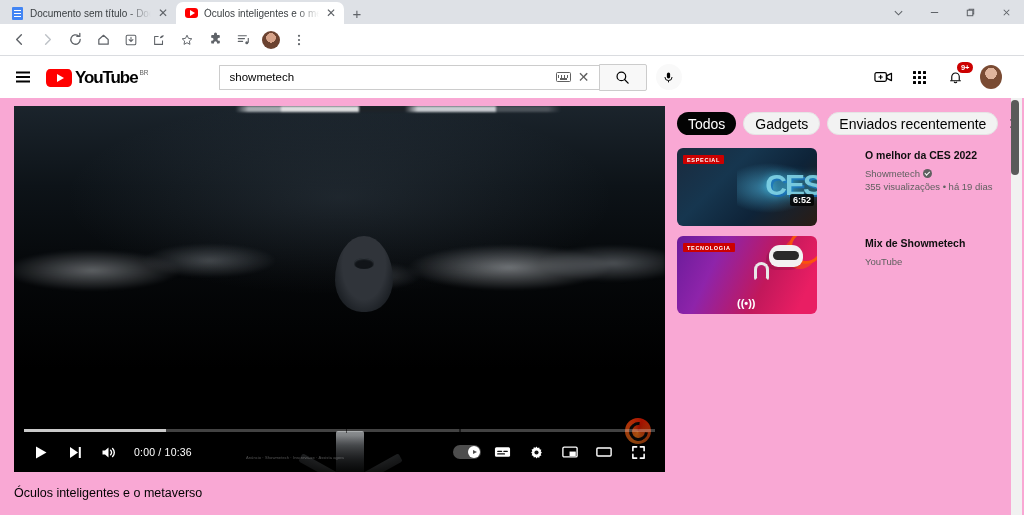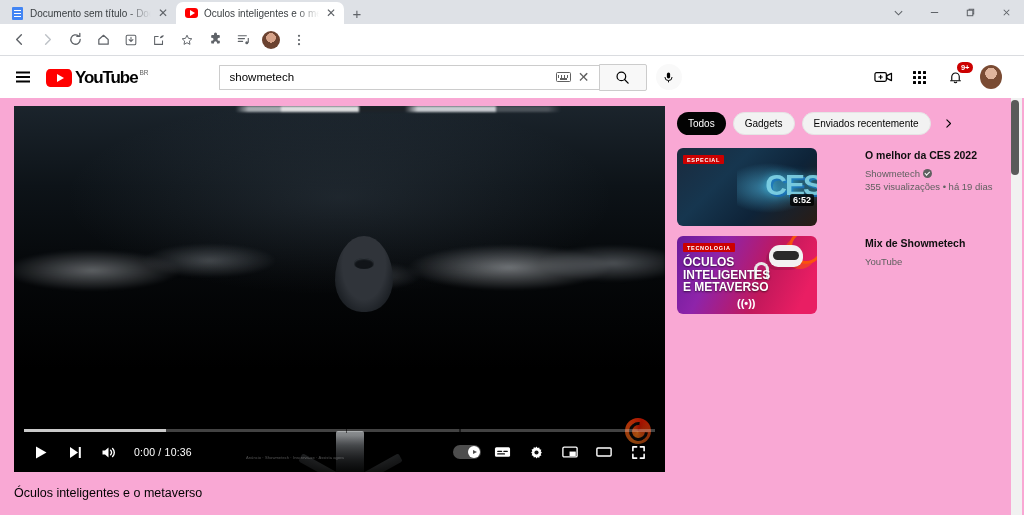--- a/index.html
+++ b/index.html
@@ -173,21 +173,21 @@
   .autoplay .knob::after { content:''; border-left:4px solid #4d4d4d; border-top:2.5px solid transparent;
     border-bottom:2.5px solid transparent; margin-left:1.5px;}
   .adtext { position:absolute; left: 232px; bottom: 12px; font-size: 4px; color: rgba(255,255,255,.3);
     letter-spacing: .1px; white-space: nowrap; }
 
   .video-title { font-size: 12.5px; color:#030303; font-weight:400; margin-top: 14px; }
 
   
   .side { width: 342px; flex: 0 0 342px; padding-top: 6px; }
   .chips { display:flex; align-items:center; gap: 7px; margin-bottom: 13px;}
-  .chip { height: 23px; padding: 0 11px; border-radius: 12px; font-size: 10px;
+  .chip { height: 23px; padding: 0 11px; border-radius: 12px; font-size: 14px;
     display:flex; align-items:center; white-space:nowrap; }
   .chip.active { background:#030303; color:#fff; }
   .chip.idle { background:#f2f2f2; color:#030303; border:1px solid #e5e5e5;}
   .chip-next { width:22px; height:22px; display:flex; align-items:center; justify-content:center; color:#030303;}
 
   .vitem { display:flex; gap: 9px; margin-bottom: 10px; }
   .thumb { width: 140px; height: 78px; flex: 0 0 140px; border-radius: 6px; position:relative; overflow:hidden;}
   .thumb .dur { position:absolute; right:3px; bottom:20px; background: rgba(0,0,0,.8); color:#fff;
     font-size: 9px; padding: 0 3px; border-radius:2px; font-weight:600; line-height:12px;}
   .tbadge { position:absolute; left:6px; top:7px; background:#cc0000; color:#fff; font-size:5.5px;
@@ -512,21 +512,20 @@
             <div class="vstats">355 visualizações • há 19 dias</div>
           </div>
         </div>
 
         <div class="vitem">
           <div class="thumb thumb2">
             <span class="rings"></span>
             <span class="vr"></span>
             <span class="hp"></span>
             <span class="tbadge">TECNOLOGIA</span>
-            <span class="ttext">ÓCULOS<br>INTELIGENTES<br>E METAVERSO</span>
             <span class="wifi">((•))</span>
           </div>
           <div class="vmeta">
             <div class="vtitle">Mix de Showmetech</div>
             <div class="vchan">
               <span>YouTube</span>
             </div>
           </div>
         </div>
       </div>

